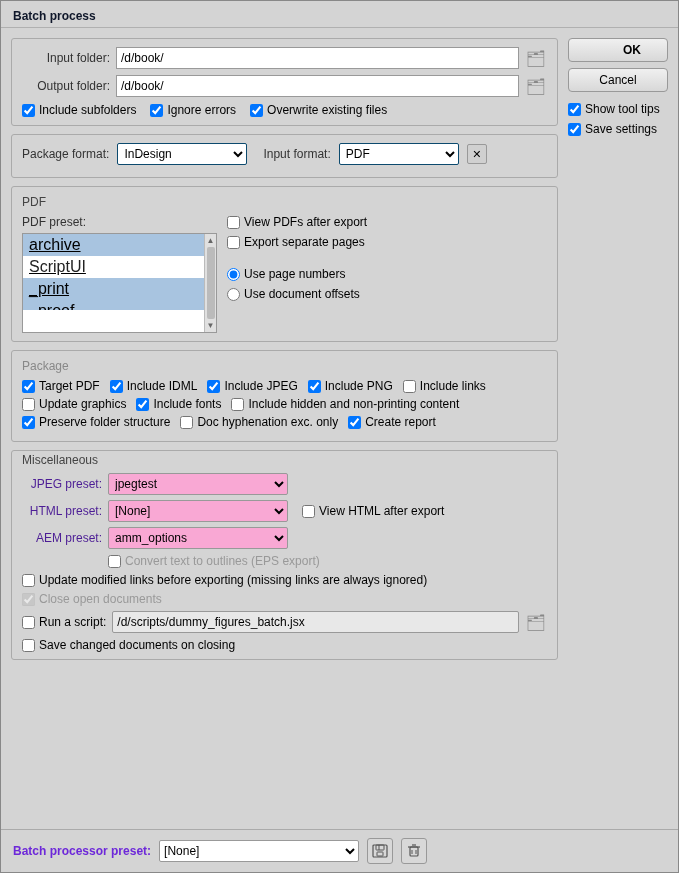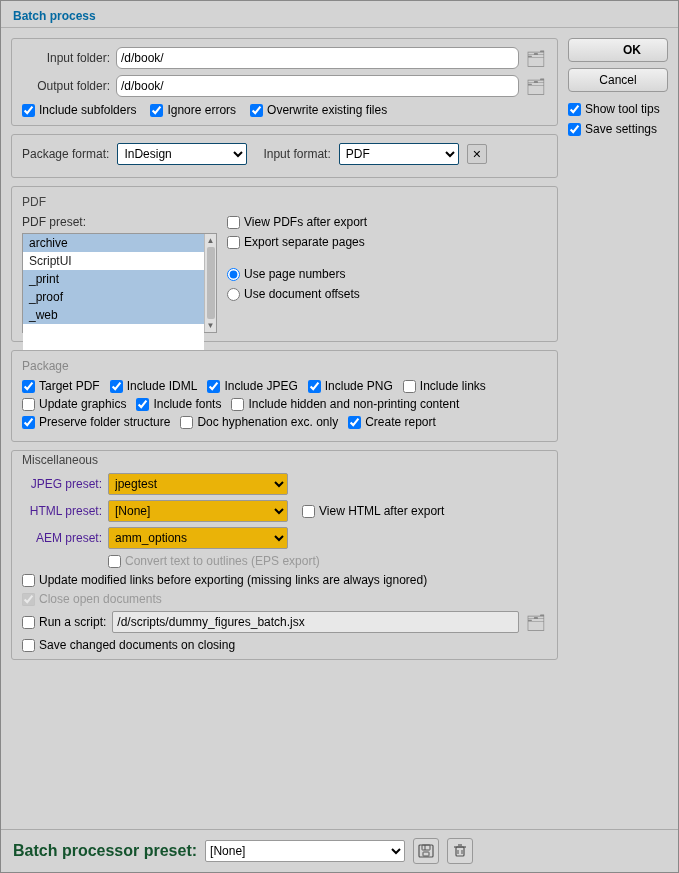--- a/index.html
+++ b/index.html
@@ -17,21 +17,21 @@
       background: #d4d4d4;
       border: 1px solid #888;
       display: flex;
       flex-direction: column;
     }
     .title-bar {
       background: #d4d4d4;
       padding: 8px 12px 4px 12px;
       font-weight: bold;
       font-size: 12px;
-      color: #0369a1;
+      color: #0f172a;
       border-bottom: 1px solid #b0b0b0;
     }
     .main-content {
       display: flex;
       flex: 1;
       padding: 10px;
       gap: 10px;
     }
     .left-panel {
       flex: 1;
@@ -85,21 +85,21 @@
       text-align: right;
       white-space: nowrap;
     }
     .text-input {
       flex: 1;
       height: 22px;
       border: 1px solid #999;
       background: #fff;
       padding: 2px 4px;
       font-size: 12px;
-      border-radius: 6px;
+      border-radius: 0;
     }
     .folder-btn {
       width: 22px;
       height: 22px;
       background: none;
       border: none;
       cursor: pointer;
       font-size: 16px;
       display: flex;
       align-items: center;
@@ -160,25 +160,26 @@
       flex-direction: column;
       gap: 2px;
     }
     .pdf-preset-label {
       font-size: 12px;
       color: #333;
       margin-bottom: 2px;
     }
     .pdf-list {
       width: 190px;
-      height: 116px;
+      height: 76px;
       border: 1px solid #999;
       background: #fff;
       overflow-y: auto;
-      font-size: 12px;
+      font-size: 16px;
+      text-decoration: underline;
     }
     .pdf-list-item {
       padding: 2px 6px;
       cursor: pointer;
       color: #222;
     }
     .pdf-list-item.selected {
       background: #a8c4e0;
       color: #000;
     }
@@ -233,36 +234,36 @@
     .misc-label {
       font-size: 12px;
       color: #4c1d95;
       width: 80px;
       text-align: right;
     }
     .misc-select {
       width: 180px;
       height: 22px;
       border: 1px solid #999;
-      background: #eab308;
+      background: #f9a8d4;
       font-size: 12px;
       border-radius: 2px;
       padding: 0 2px;
     }
     .bottom-bar {
       border-top: 1px solid #aaa;
       padding: 8px 12px;
       display: flex;
       align-items: center;
       gap: 8px;
       background: #d4d4d4;
     }
     .bottom-label {
-      font-size: 16px;
-      color: #14532d;
+      font-size: 12px;
+      color: #6d28d9;
       font-weight: bold;
     }
     .bottom-select {
       width: 200px;
       height: 22px;
       border: 1px solid #999;
       background: #fff;
       font-size: 12px;
       border-radius: 2px;
     }

